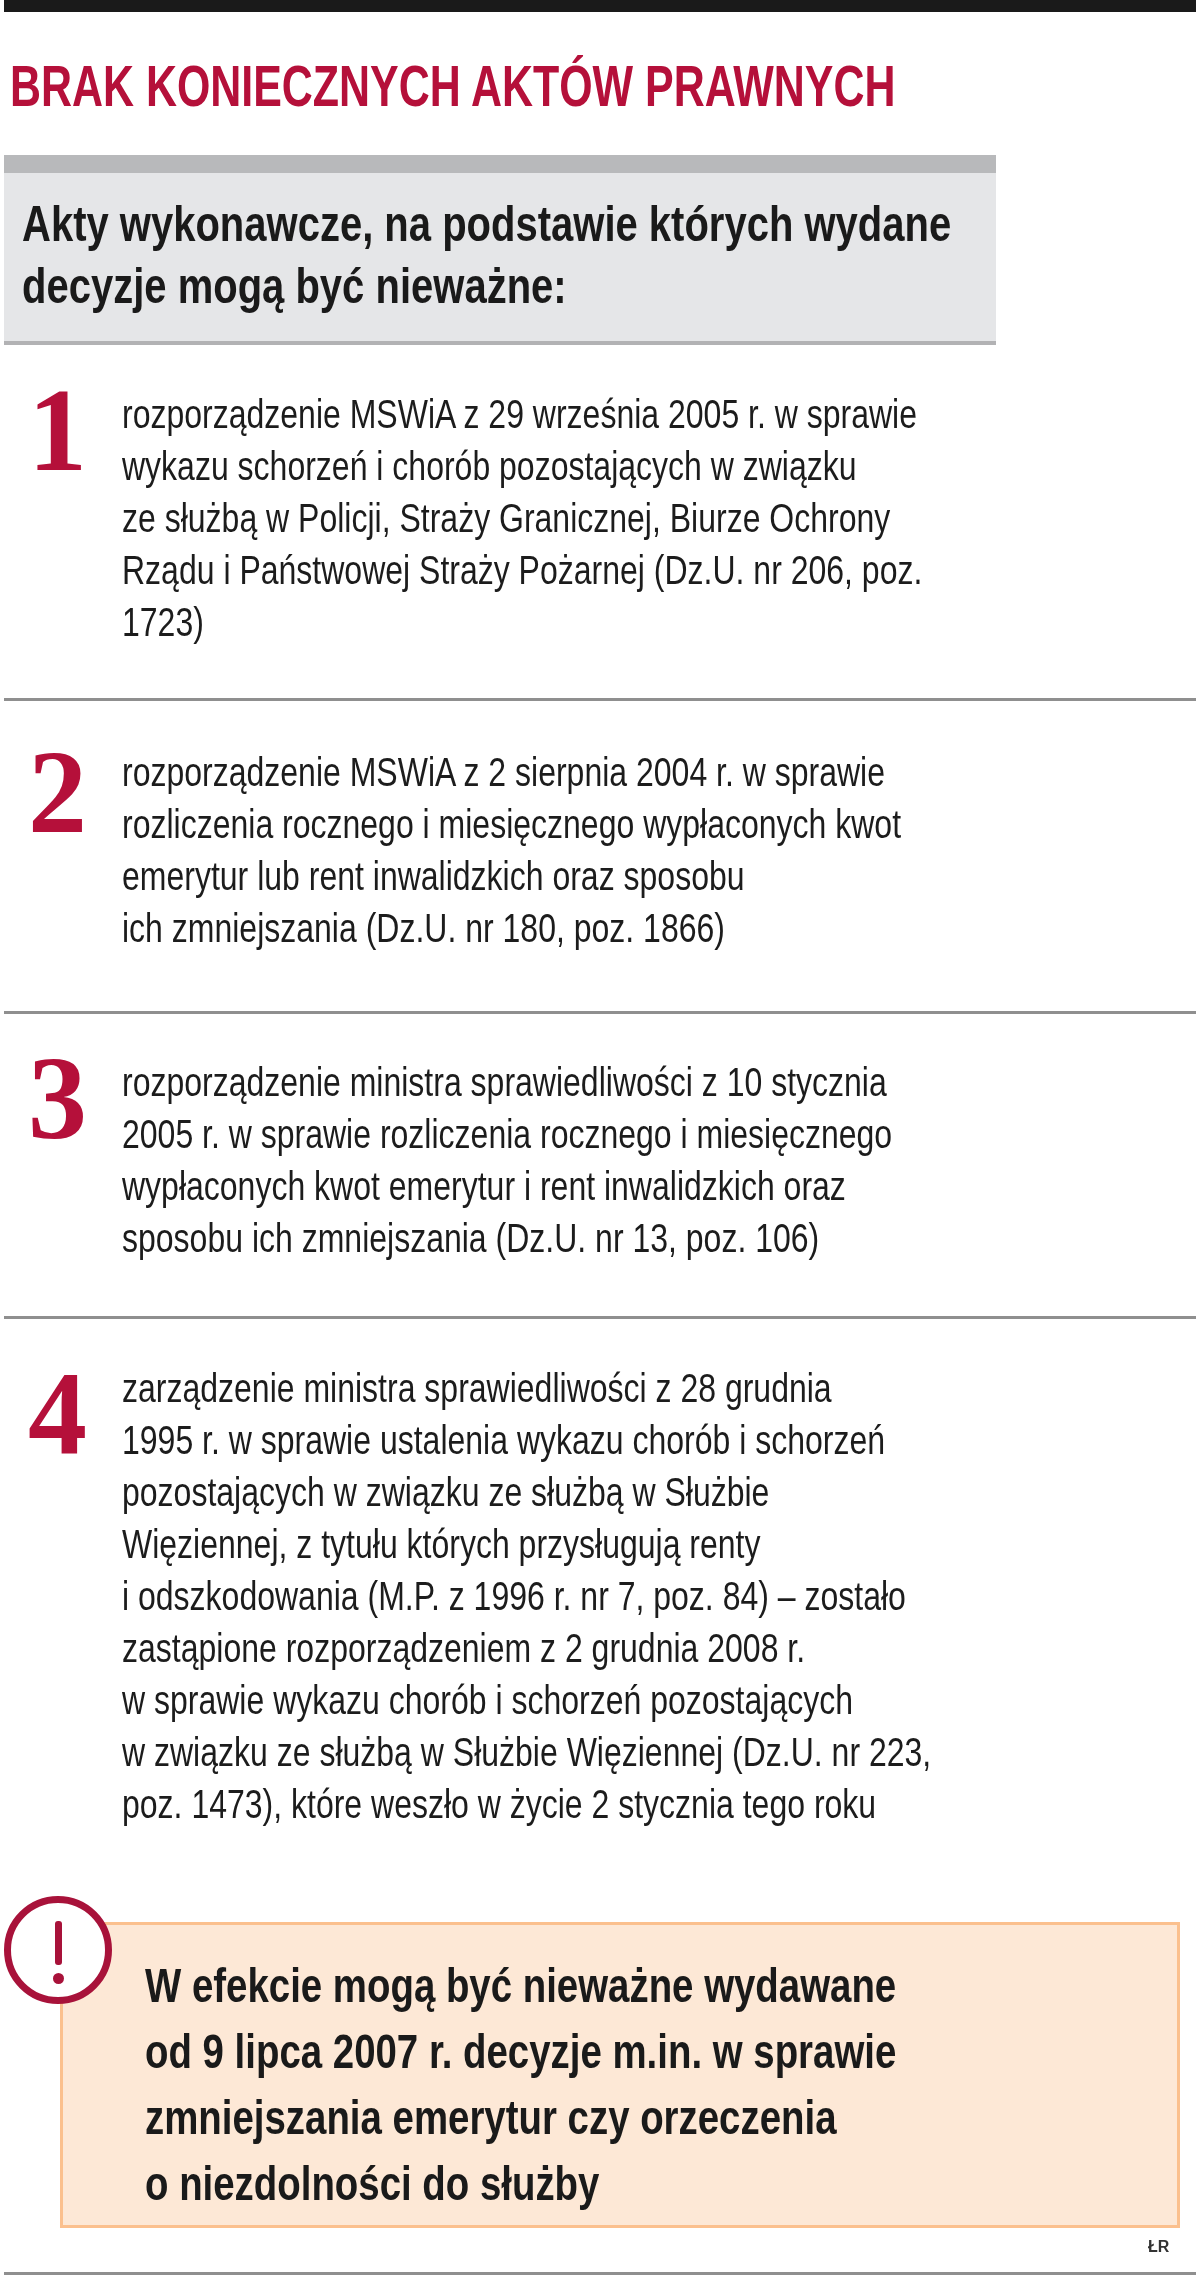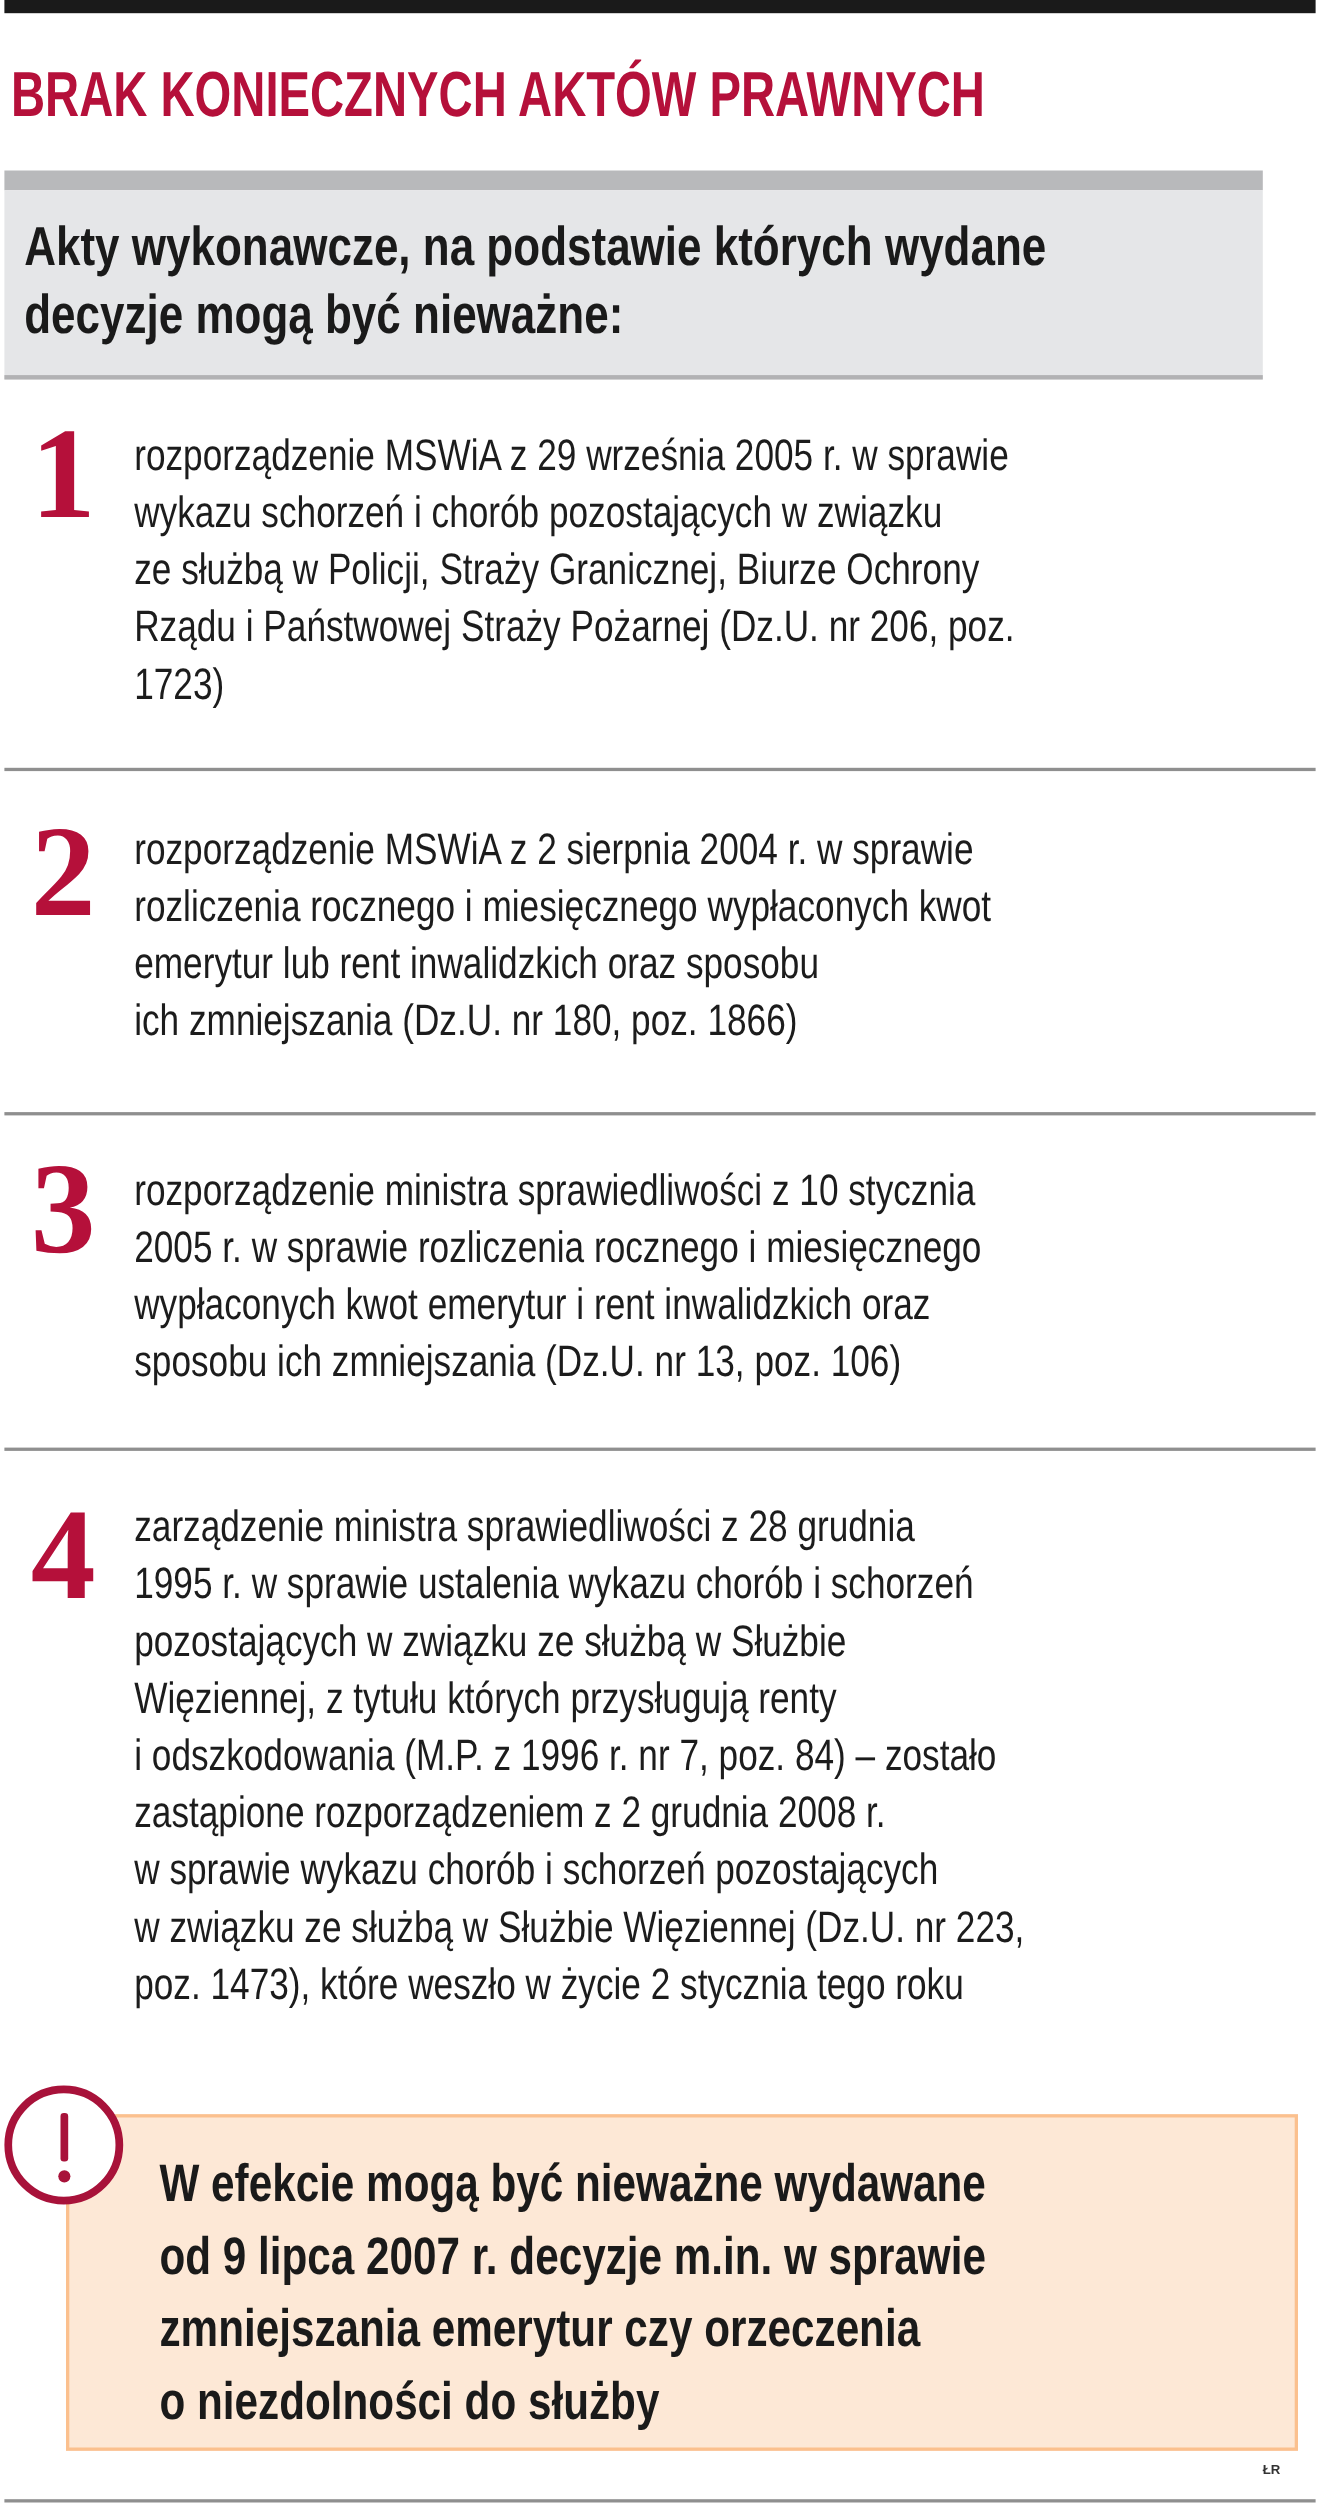--- a/index.html
+++ b/index.html
@@ -2,39 +2,39 @@
 <html><head>
 <meta charset="utf-8">
 <style>
   html, body { margin: 0; padding: 0; background: #ffffff; }
   body { width: 1200px; height: 2291px; position: relative; overflow: hidden;
          font-family: "Liberation Sans", sans-serif; color: #1c1c1c; }
   .topbar { position: absolute; left: 4px; top: 0; width: 1192px; height: 12px; background: #1a1a1a; }
   .title { position: absolute; left: 10px; top: 52px; font-family: "Liberation Sans", sans-serif;
            font-weight: bold; font-size: 58px; color: #b5103a; white-space: nowrap;
            transform-origin: left top; transform: scaleX(0.74); letter-spacing: 0px; }
-  .header { position: absolute; left: 4px; top: 155px; width: 1144px; height: 190px; }
+  .header { position: absolute; left: 4px; top: 155px; width: 992px; height: 190px; }
   .header .band { height: 18px; background: #b8b9bb; }
   .header .body { height: 168px; background: #e5e6e8; border-bottom: 4px solid #b2b2b4; position: relative; }
   .header .line { position: absolute; left: 18px; font-weight: bold; font-size: 50px; color: #1a1a1a;
                   white-space: nowrap; transform-origin: left top; transform: scaleX(0.80); }
   .num { position: absolute; left: 28px; font-family: "Liberation Serif", serif; font-weight: bold;
          color: #b5103a; font-size: 118px; line-height: 1; }
   .ln { position: absolute; left: 122px; font-size: 40px; color: #1c1c1c; white-space: nowrap;
         transform-origin: left top; transform: scaleX(0.80); line-height: 1; }
   .divider { position: absolute; left: 4px; width: 1192px; height: 3px; background: #8f8f8f; }
   .callout-box { position: absolute; left: 60px; top: 1922px; width: 1114px; height: 300px;
                  background: #fde8d6; border: 3px solid #fbc08e; }
   .alert-circle { position: absolute; left: 4px; top: 1896px; width: 108px; height: 108px; border-radius: 50%;
                   border: 7px solid #a8123a; background: #ffffff; box-sizing: border-box; }
   .alert-circle .bar { position: absolute; left: 44px; top: 18px; width: 7px; height: 44px; background: #a8123a; border-radius: 3px; }
   .alert-circle .dot { position: absolute; left: 42px; top: 70px; width: 11px; height: 11px; background: #a8123a; border-radius: 50%; }
   .cl { position: absolute; left: 145px; font-weight: bold; font-size: 48px; color: #1a1a1a; white-space: nowrap;
         transform-origin: left top; transform: scaleX(0.80); line-height: 1; }
-  .credit { position: absolute; left: 1148px; top: 2238px; font-size: 12px; font-weight: bold; color: #333; }
+  .credit { position: absolute; left: 1148px; top: 2238px; font-size: 16px; font-weight: bold; color: #333; }
   .bottom-rule { position: absolute; left: 4px; top: 2272px; width: 1192px; height: 3px; background: #8f8f8f; }
 </style>
 </head>
 <body>
 
 <div class="topbar"></div>
 
 <div class="title">BRAK KONIECZNYCH AKTÓW PRAWNYCH</div>
 
 <div class="header">

